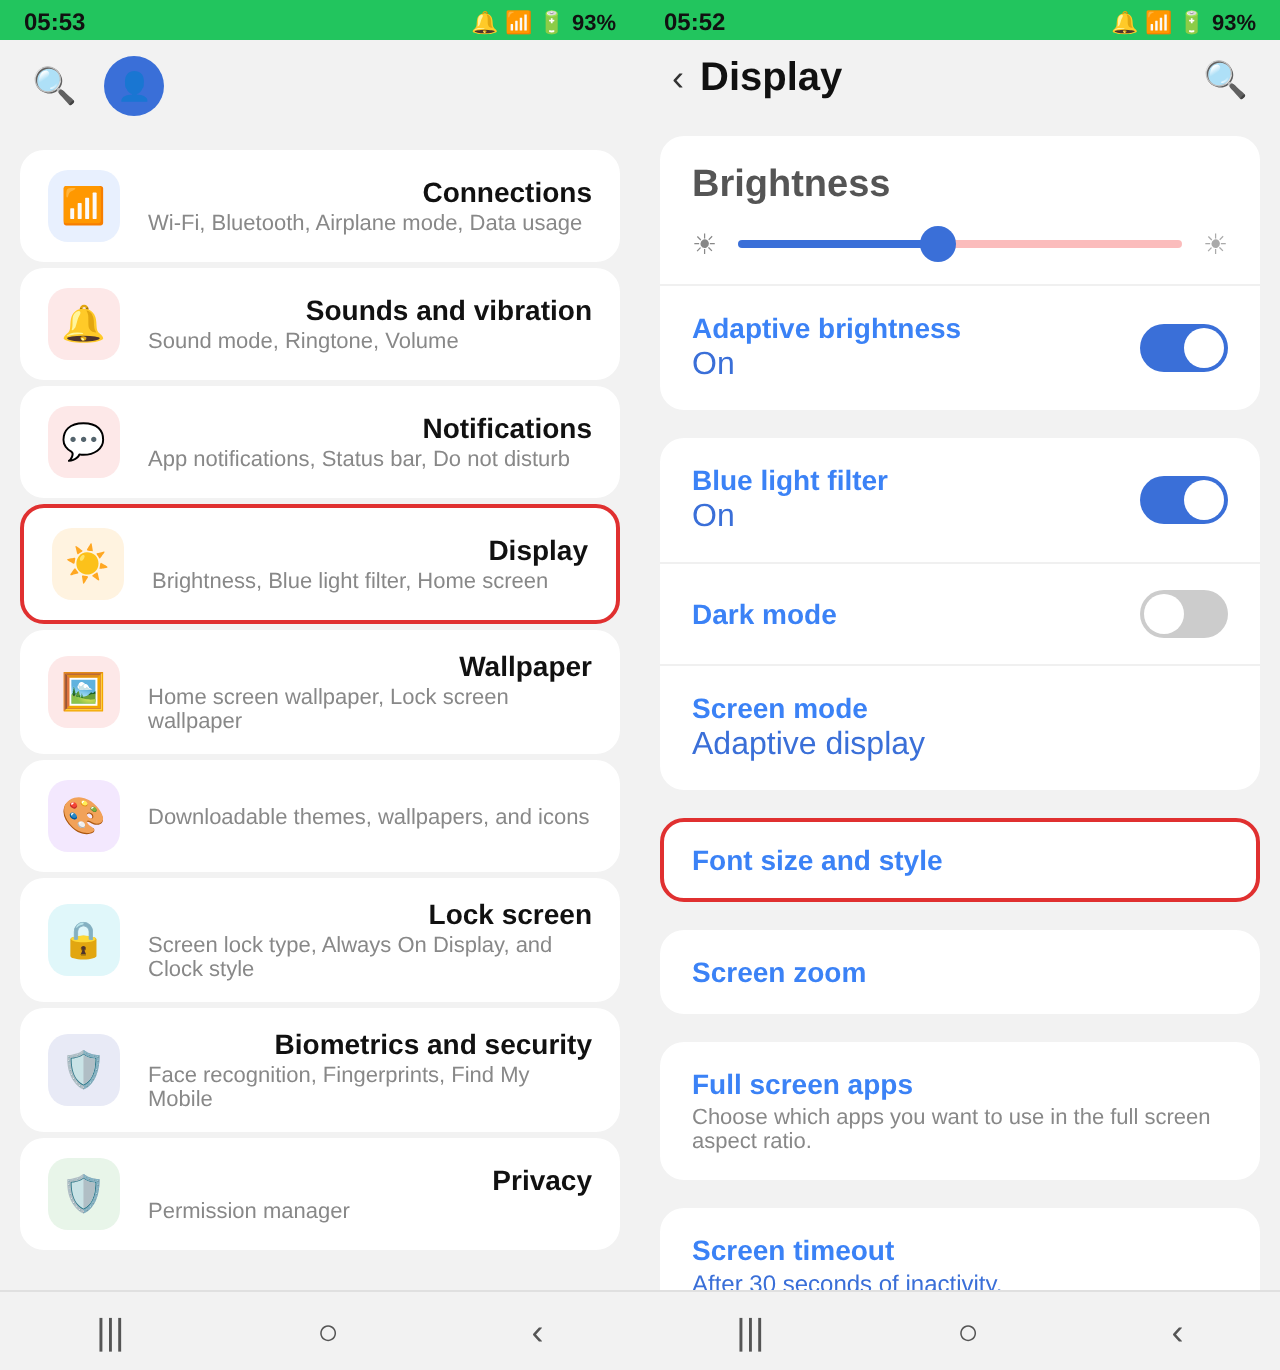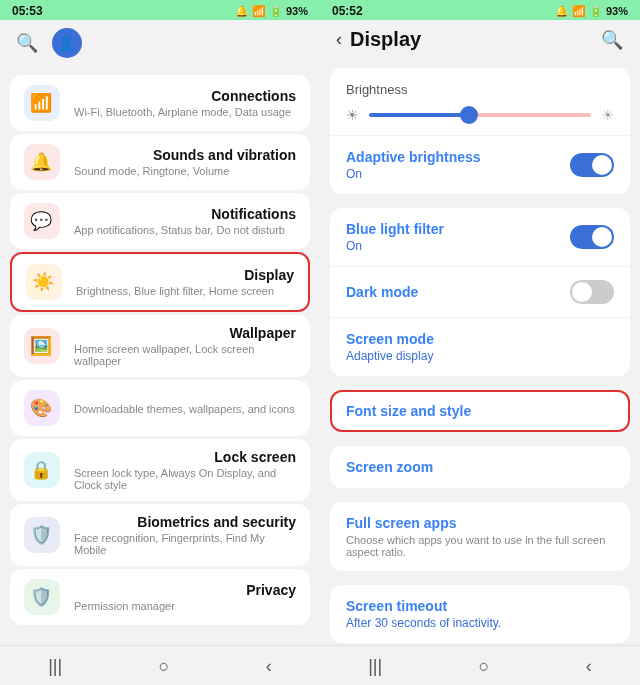--- a/index.html
+++ b/index.html
@@ -23,21 +23,21 @@
     }
 
     .status-bar {
       display: flex;
       justify-content: space-between;
       align-items: center;
       padding: 4px 12px 2px;
       font-size: 11px;
       font-weight: 600;
       color: #111;
-      background: #86efac;
+      background: #22c55e;
     }
     .status-bar .time { font-weight: 700; font-size: 12px; }
     .status-icons { display: flex; align-items: center; gap: 3px; font-size: 11px; }
 
     
     .left-panel .app-header {
       display: flex;
       justify-content: space-between;
       align-items: center;
       padding: 8px 16px 10px;
@@ -131,21 +131,21 @@
     .display-section {
       background: white;
       margin: 3px 10px;
       border-radius: 12px;
       overflow: hidden;
     }
 
     .brightness-section {
       padding: 14px 16px 12px;
     }
-    .brightness-label { font-size: 13px; font-weight: 400; color: #555; margin-bottom: 10px; }
+    .brightness-label { font-size: 19px; font-weight: 700; color: #555; margin-bottom: 10px; }
     .brightness-row {
       display: flex;
       align-items: center;
       gap: 10px;
     }
     .brightness-icon { font-size: 14px; color: #888; }
     .brightness-slider {
       flex: 1;
       height: 4px;
       background: linear-gradient(to right, #3a6fd8 45%, #fbbcbc 45%);
@@ -165,21 +165,21 @@
       display: flex;
       align-items: center;
       justify-content: space-between;
       padding: 13px 16px;
       border-top: 1px solid #f0f0f0;
     }
     .display-row:first-child { border-top: none; gap: 42px; }
 
     .row-left {}
     .row-title { font-size: 14px; font-weight: 600; color: #3b82f6; }
-    .row-subtitle { font-size: 12px; color: #3a6fd8; margin-top: 2px; }
+    .row-subtitle { font-size: 16px; color: #3a6fd8; margin-top: 2px; }
 
     
     .toggle {
       width: 44px; height: 24px; border-radius: 12px;
       position: relative;
       flex-shrink: 0;
       cursor: pointer;
     }
     .toggle.on { background: #3a6fd8; }
     .toggle.off { background: #ccc; }

